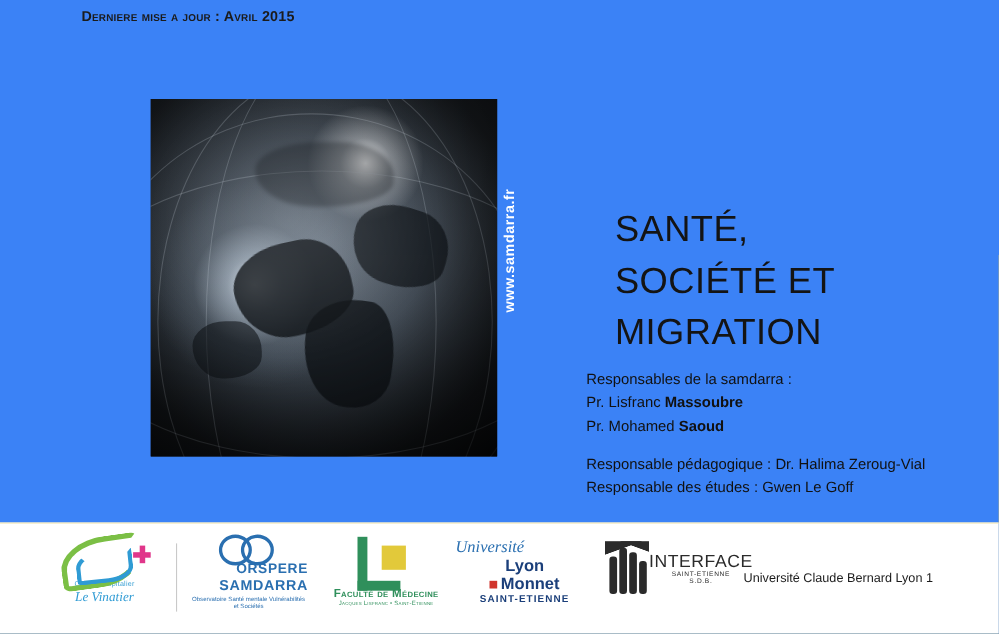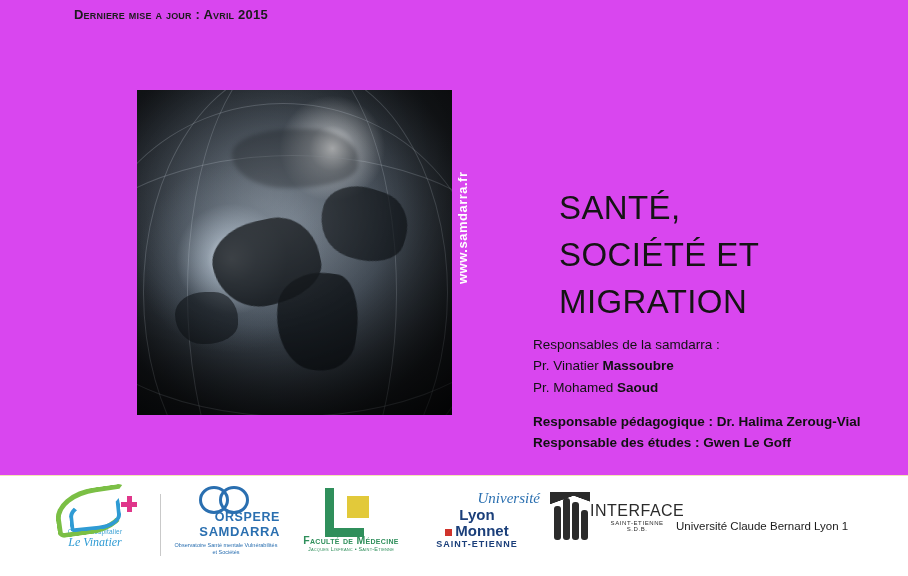--- a/index.html
+++ b/index.html
@@ -10,21 +10,21 @@
     width: 908px;
     height: 576px;
     font-family: "Liberation Sans", sans-serif;
     background: #ecc94f;
     overflow: hidden;
   }
   .page {
     position: relative;
     width: 908px;
     height: 576px;
-    background: #d946ef;
+    background: #3b82f6;
   }
   
   .update-line {
     position: absolute;
     left: 74px;
     top: 7px;
     font-size: 13px;
     font-variant: small-caps;
     letter-spacing: 0.2px;
     color: #1b1b1b;
@@ -116,21 +116,20 @@
   }
   .roles .b { font-weight: 700; }
   .roles-2 {
     position: absolute;
     left: 533px;
     top: 411px;
     width: 372px;
     font-size: 13.5px;
     line-height: 1.58;
     color: #111111;
-    font-weight: bold;
   }
   
   .footer {
     position: absolute;
     left: 0;
     bottom: 0;
     width: 908px;
     height: 100px;
     background: #ffffff;
     border-top: 1px solid #f2e6b4;
@@ -219,21 +218,21 @@
   }
   .logo3 .t1 { font-size: 10.5px; font-variant: small-caps; color: #2f8f5b; text-align: center; letter-spacing: 0.3px; font-weight: 600;}
   .logo3 .t2 { font-size: 5.5px; font-variant: small-caps; color: #2f8f5b; text-align: center; letter-spacing: 0.2px; }
   
   .logo4 { position: absolute; left: 414px; top: 14px; width: 126px; height: 74px; }
   .ujm-arc {
     font-size: 15px;
     color: #2a6fb0;
     font-family: "Liberation Serif", serif;
     font-style: italic;
-    text-align: right;
+    text-align: left;
   }
   .ujm-jean { font-size: 15px; font-weight: 700; color: #1b3f7a; text-align: center; line-height: 1.05;}
   .ujm-monnet { font-size: 15px; font-weight: 700; color: #1b3f7a; text-align: center; line-height: 1.05;}
   .ujm-se { font-size: 9px; font-weight: 700; color: #1b3f7a; text-align: center; letter-spacing: 1px; }
   .ujm-sq { display:inline-block; width: 7px; height: 7px; background: #d0342c; margin-right: 3px; }
   
   .logo5 { position: absolute; left: 546px; top: 14px; width: 130px; height: 72px; }
   .if-hand {
     position: absolute; left: 4px; top: 2px;
     width: 40px; height: 52px;
@@ -300,21 +299,21 @@
     <div class="main-title">SANTÉ,</div>
     <div class="main-title">SOCIÉTÉ ET</div>
     <div class="main-title">MIGRATION</div>
   </div>
 
   <div class="roles">
     <div>
       <span>Responsables de la samdarra :</span><span class="b"></span>
     </div>
     <div>
-      <span>Pr. Vinatier </span><span class="b">Massoubre</span>
+      <span>Pr. Lisfranc </span><span class="b">Massoubre</span>
     </div>
     <div>
       <span>Pr. Mohamed </span><span class="b">Saoud</span>
     </div>
   </div>
 
   <div class="roles-2">
     <div>
       <span class="b">Responsable pédagogique : Dr. Halima </span><span class="b">Zeroug-Vial</span>
     </div>

